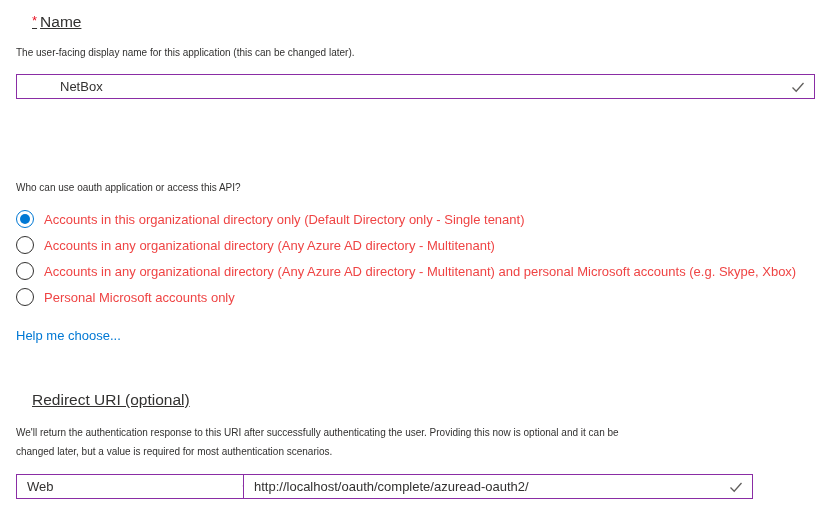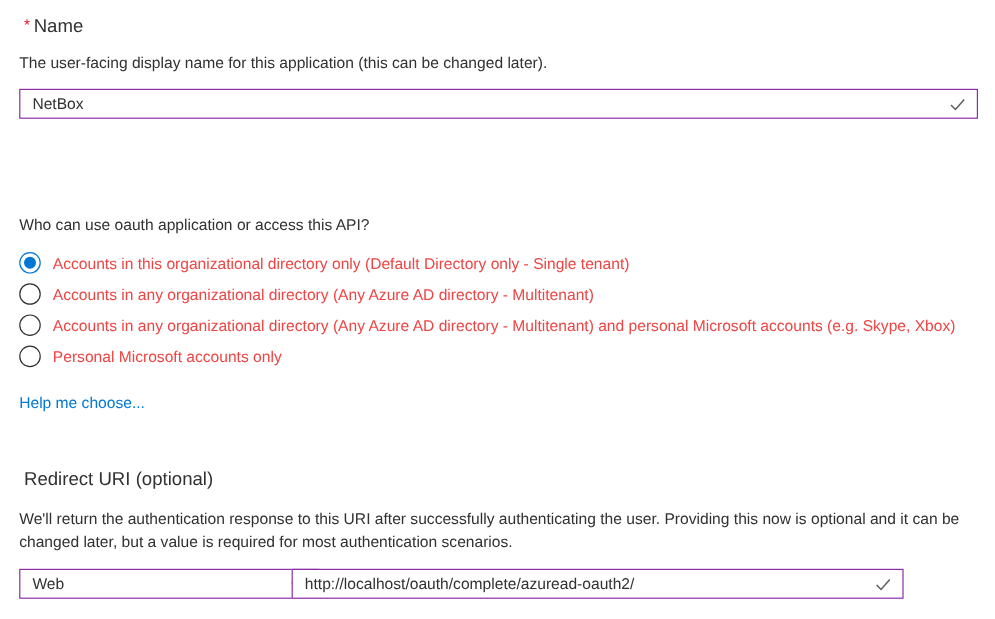--- a/index.html
+++ b/index.html
@@ -1,20 +1,20 @@
 <!DOCTYPE html>
 <html><head>
 <meta charset="utf-8">
 <style>
   html,body { margin:0; padding:0; background:#ffffff; }
   body { font-family:"Liberation Sans", sans-serif; color:#323130; }
   .page { position:relative; width:829px; height:516px; background:#ffffff; overflow:hidden; }
 
-  .heading { position:absolute; left:20px; font-size:15.5px; line-height:20px; font-weight:400; color:#323130; }
-  .desc { position:absolute; left:16px; font-size:13px; line-height:19px; color:#323130; }
+  .heading { position:absolute; left:32px; font-size:15.5px; line-height:20px; font-weight:400; color:#323130;text-decoration:underline; }
+  .desc { position:absolute; left:16px; font-size:10px; line-height:19px; color:#323130; }
   .required { color:#e81123; margin-right:3px; font-size:13px; vertical-align:2px; }
 
   .field { position:absolute; box-sizing:border-box; height:25px; background:#fff;
            border:1px solid #8a2da5; display:flex; align-items:center; font-size:13px; }
   .field .value { padding-left:10px; white-space:nowrap; overflow:hidden; }
   .field .trail-icon { position:absolute; right:8px; top:4px; width:16px; height:16px; }
 
   .radio-group { position:absolute; left:16px; top:206px; }
   .radio-row { display:flex; align-items:center; height:26px; cursor:pointer; }
   .radio-circle { box-sizing:border-box; width:18px; height:18px; border-radius:50%;
@@ -32,21 +32,21 @@
 </head>
 <body>
 
 <div class="page">
 
   <div class="heading" style="top:11px;">
     <span class="required">*</span><span>Name</span>
   </div>
   <div class="desc" style="top:43px;">The user-facing display name for this application (this can be changed later).</div>
 
-  <div class="field" style="left:16px; top:74px; width:799px;">
+  <div class="field" style="left:16px; top:74px; width:799px;padding-left:33px;">
     <span class="value">NetBox</span>
     <span class="trail-icon">
       <svg width="16" height="16" viewBox="0 0 16 16">
           <path d="M2.5 8.5 L6.2 12.2 L13.5 4" fill="none" stroke="#605e5c" stroke-width="1.3"></path>
         </svg>
     </span>
   </div>
 
   <div class="desc" style="top:178px;">Who can use oauth application or access this API?</div>
 

